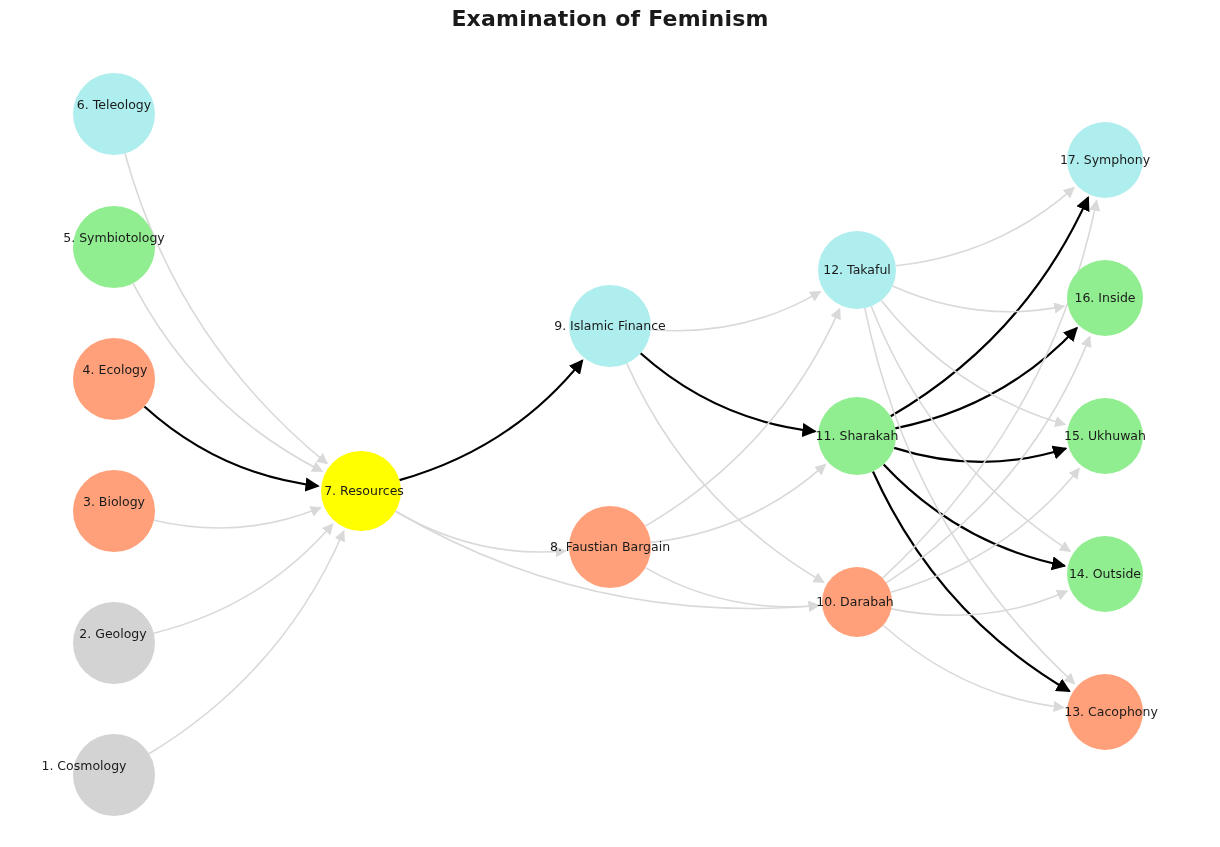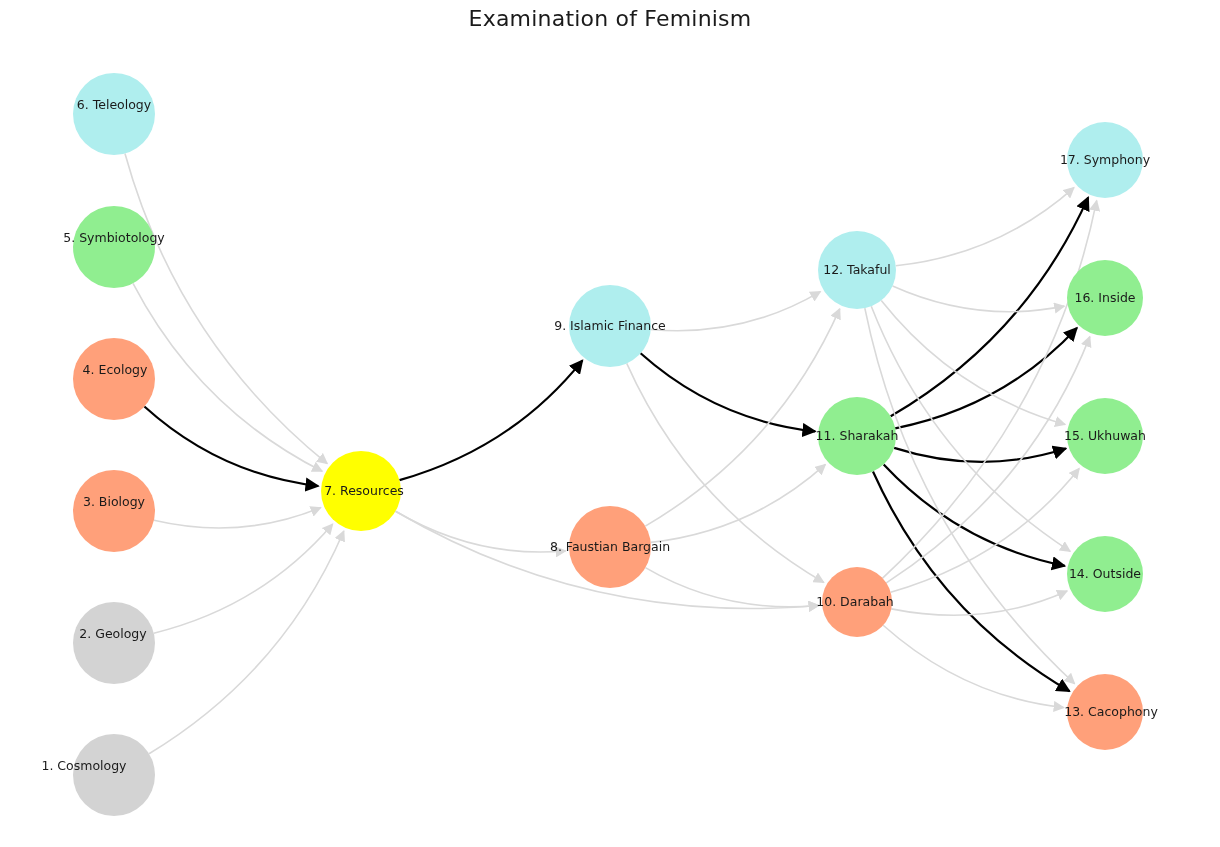--- a/index.html
+++ b/index.html
@@ -18,21 +18,21 @@
     background: #ffffff;
     overflow: hidden;
   }
   #title {
     position: absolute;
     left: 0;
     top: 6px;
     width: 1220px;
     text-align: center;
     font-size: 22px;
-    font-weight: 400;
+    font-weight: 700;
     color: #1a1a1a;
     letter-spacing: 0.2px;
   }
   #graph-svg {
     position: absolute;
     left: 0;
     top: 0;
     width: 1220px;
     height: 847px;
   }

